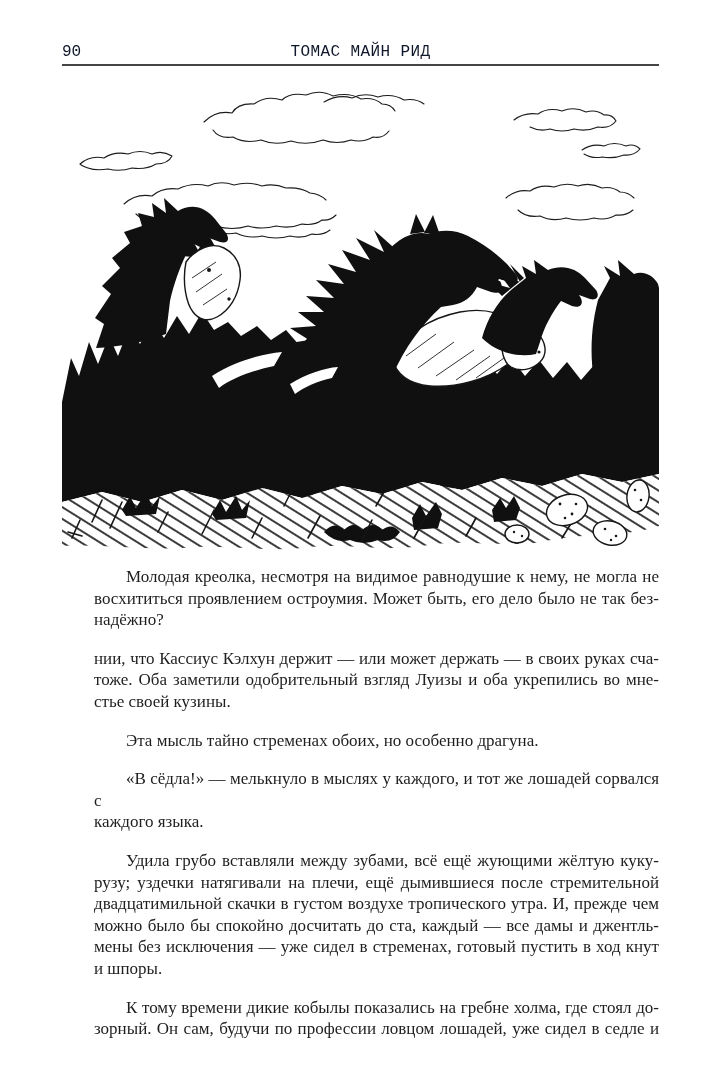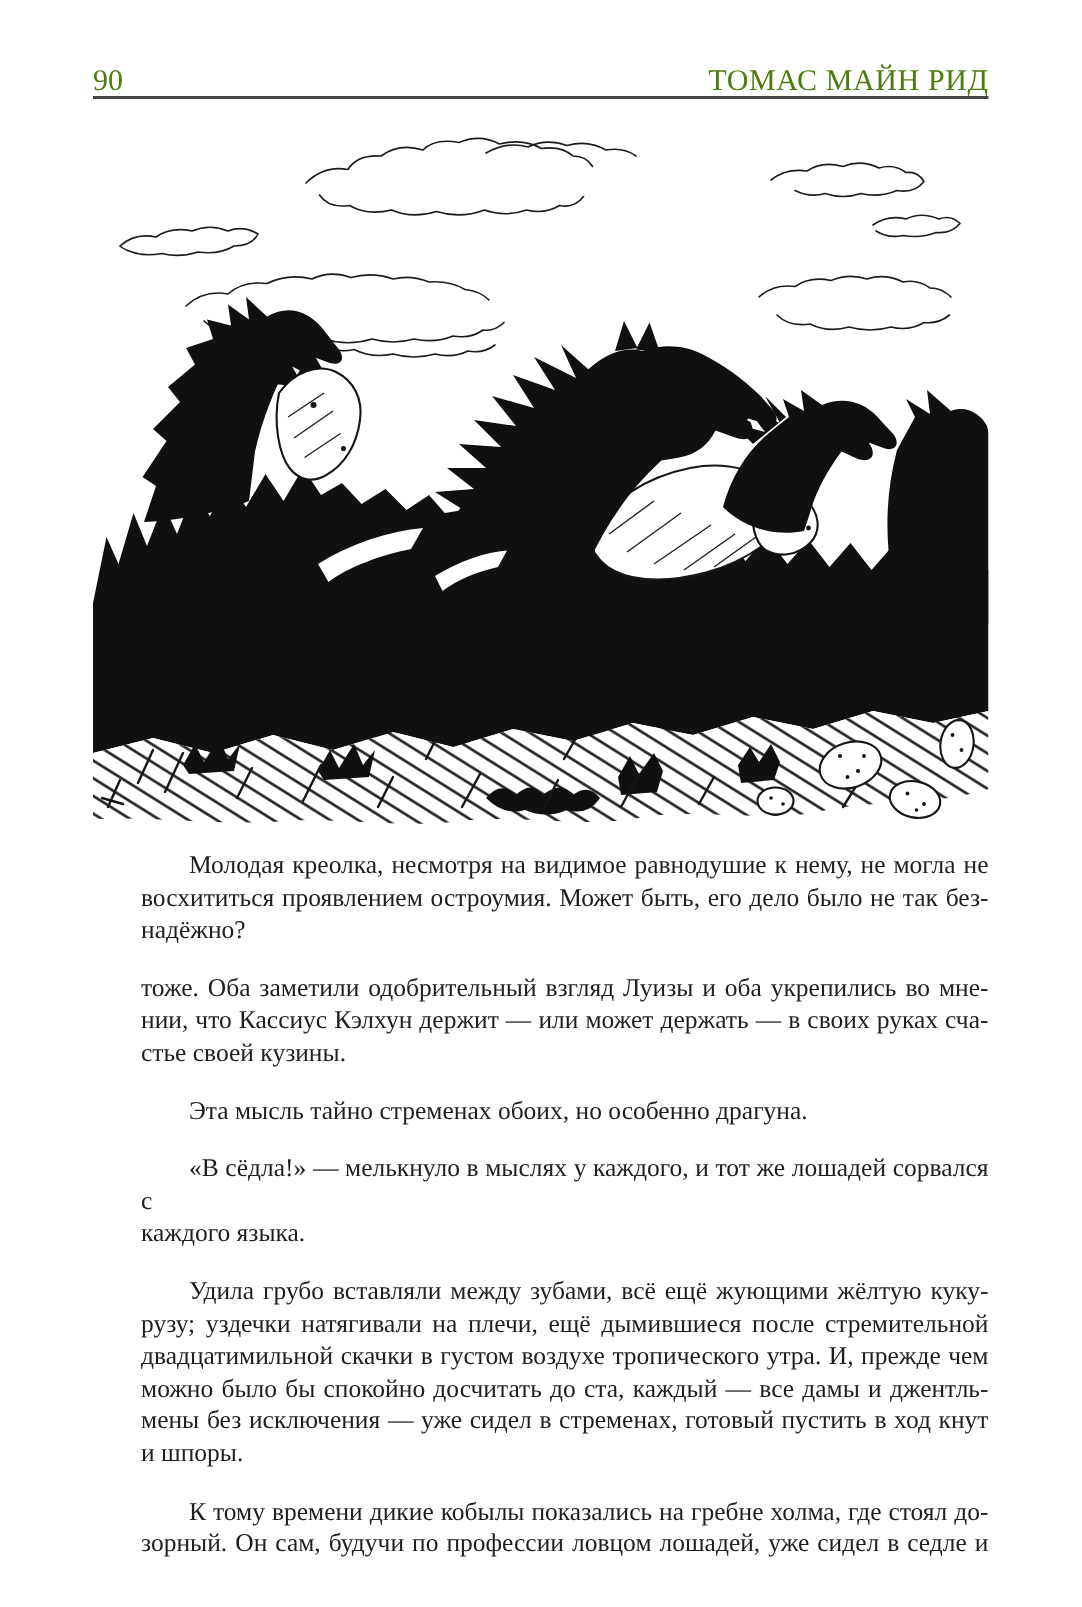--- a/index.html
+++ b/index.html
@@ -1,23 +1,23 @@
 <!DOCTYPE html>
 <html lang="ru"><head>
 <meta charset="utf-8">
 <style>
   html,body{margin:0;padding:0;background:#ffffff;}
   .page{position:relative;width:721px;height:1071px;background:#ffffff;overflow:hidden;}
 
   
   .runhead{position:absolute;top:43px;left:62px;width:597px;height:21px;
            border-bottom:2.5px solid #454545;
-           font-family:Liberation Serif, serif;font-size:20px;color:#4d7c0f;}
+           font-family:Liberation Mono, monospace;font-size:16px;color:#0f172a;}
   .pagenum{position:absolute;left:0;top:0;}
-  .runtitle{position:absolute;left:0;right:0;top:0;text-align:right;letter-spacing:.4px;}
+  .runtitle{position:absolute;left:0;right:0;top:0;text-align:center;letter-spacing:.4px;}
 
   
   .figure{position:absolute;top:86px;left:62px;width:597px;height:474px;margin:0;}
   .figure svg{display:block;width:597px;height:474px;}
   .ink{fill:#101010;}
   .sketch{fill:none;stroke:#1c1c1c;stroke-width:1.1;stroke-linecap:round;stroke-linejoin:round;}
   .wshape{fill:#ffffff;stroke:#161616;stroke-width:1.4;}
   .hatchln{fill:none;stroke:#1c1c1c;stroke-width:.9;}
   .grassln{fill:none;stroke:#161616;stroke-width:1.6;stroke-linecap:round;}
 
@@ -167,22 +167,22 @@
 
   <div class="bodytext">
     <p class="para">
       </p>
       <div class="ln first">Молодая креолка, несмотря на видимое равнодушие к нему, не могла не</div>
       <div class="ln">восхититься проявлением остроумия. Может быть, его дело было не так без-</div>
       <div class="ln last">надёжно?</div>
     <p></p>
     <p class="para">
       </p>
+      <div class="ln">нии, что Кассиус Кэлхун держит — или может держать — в своих руках сча-</div>
       <div class="ln">тоже. Оба заметили одобрительный взгляд Луизы и оба укрепились во мне-</div>
-      <div class="ln">нии, что Кассиус Кэлхун держит — или может держать — в своих руках сча-</div>
       <div class="ln last">стье своей кузины.</div>
     <p></p>
     <p class="para">
       </p>
       <div class="ln first last">Эта мысль тайно стременах обоих, но особенно драгуна.</div>
     <p></p>
     <p class="para">
       </p>
     <p></p>
     <p class="para">

